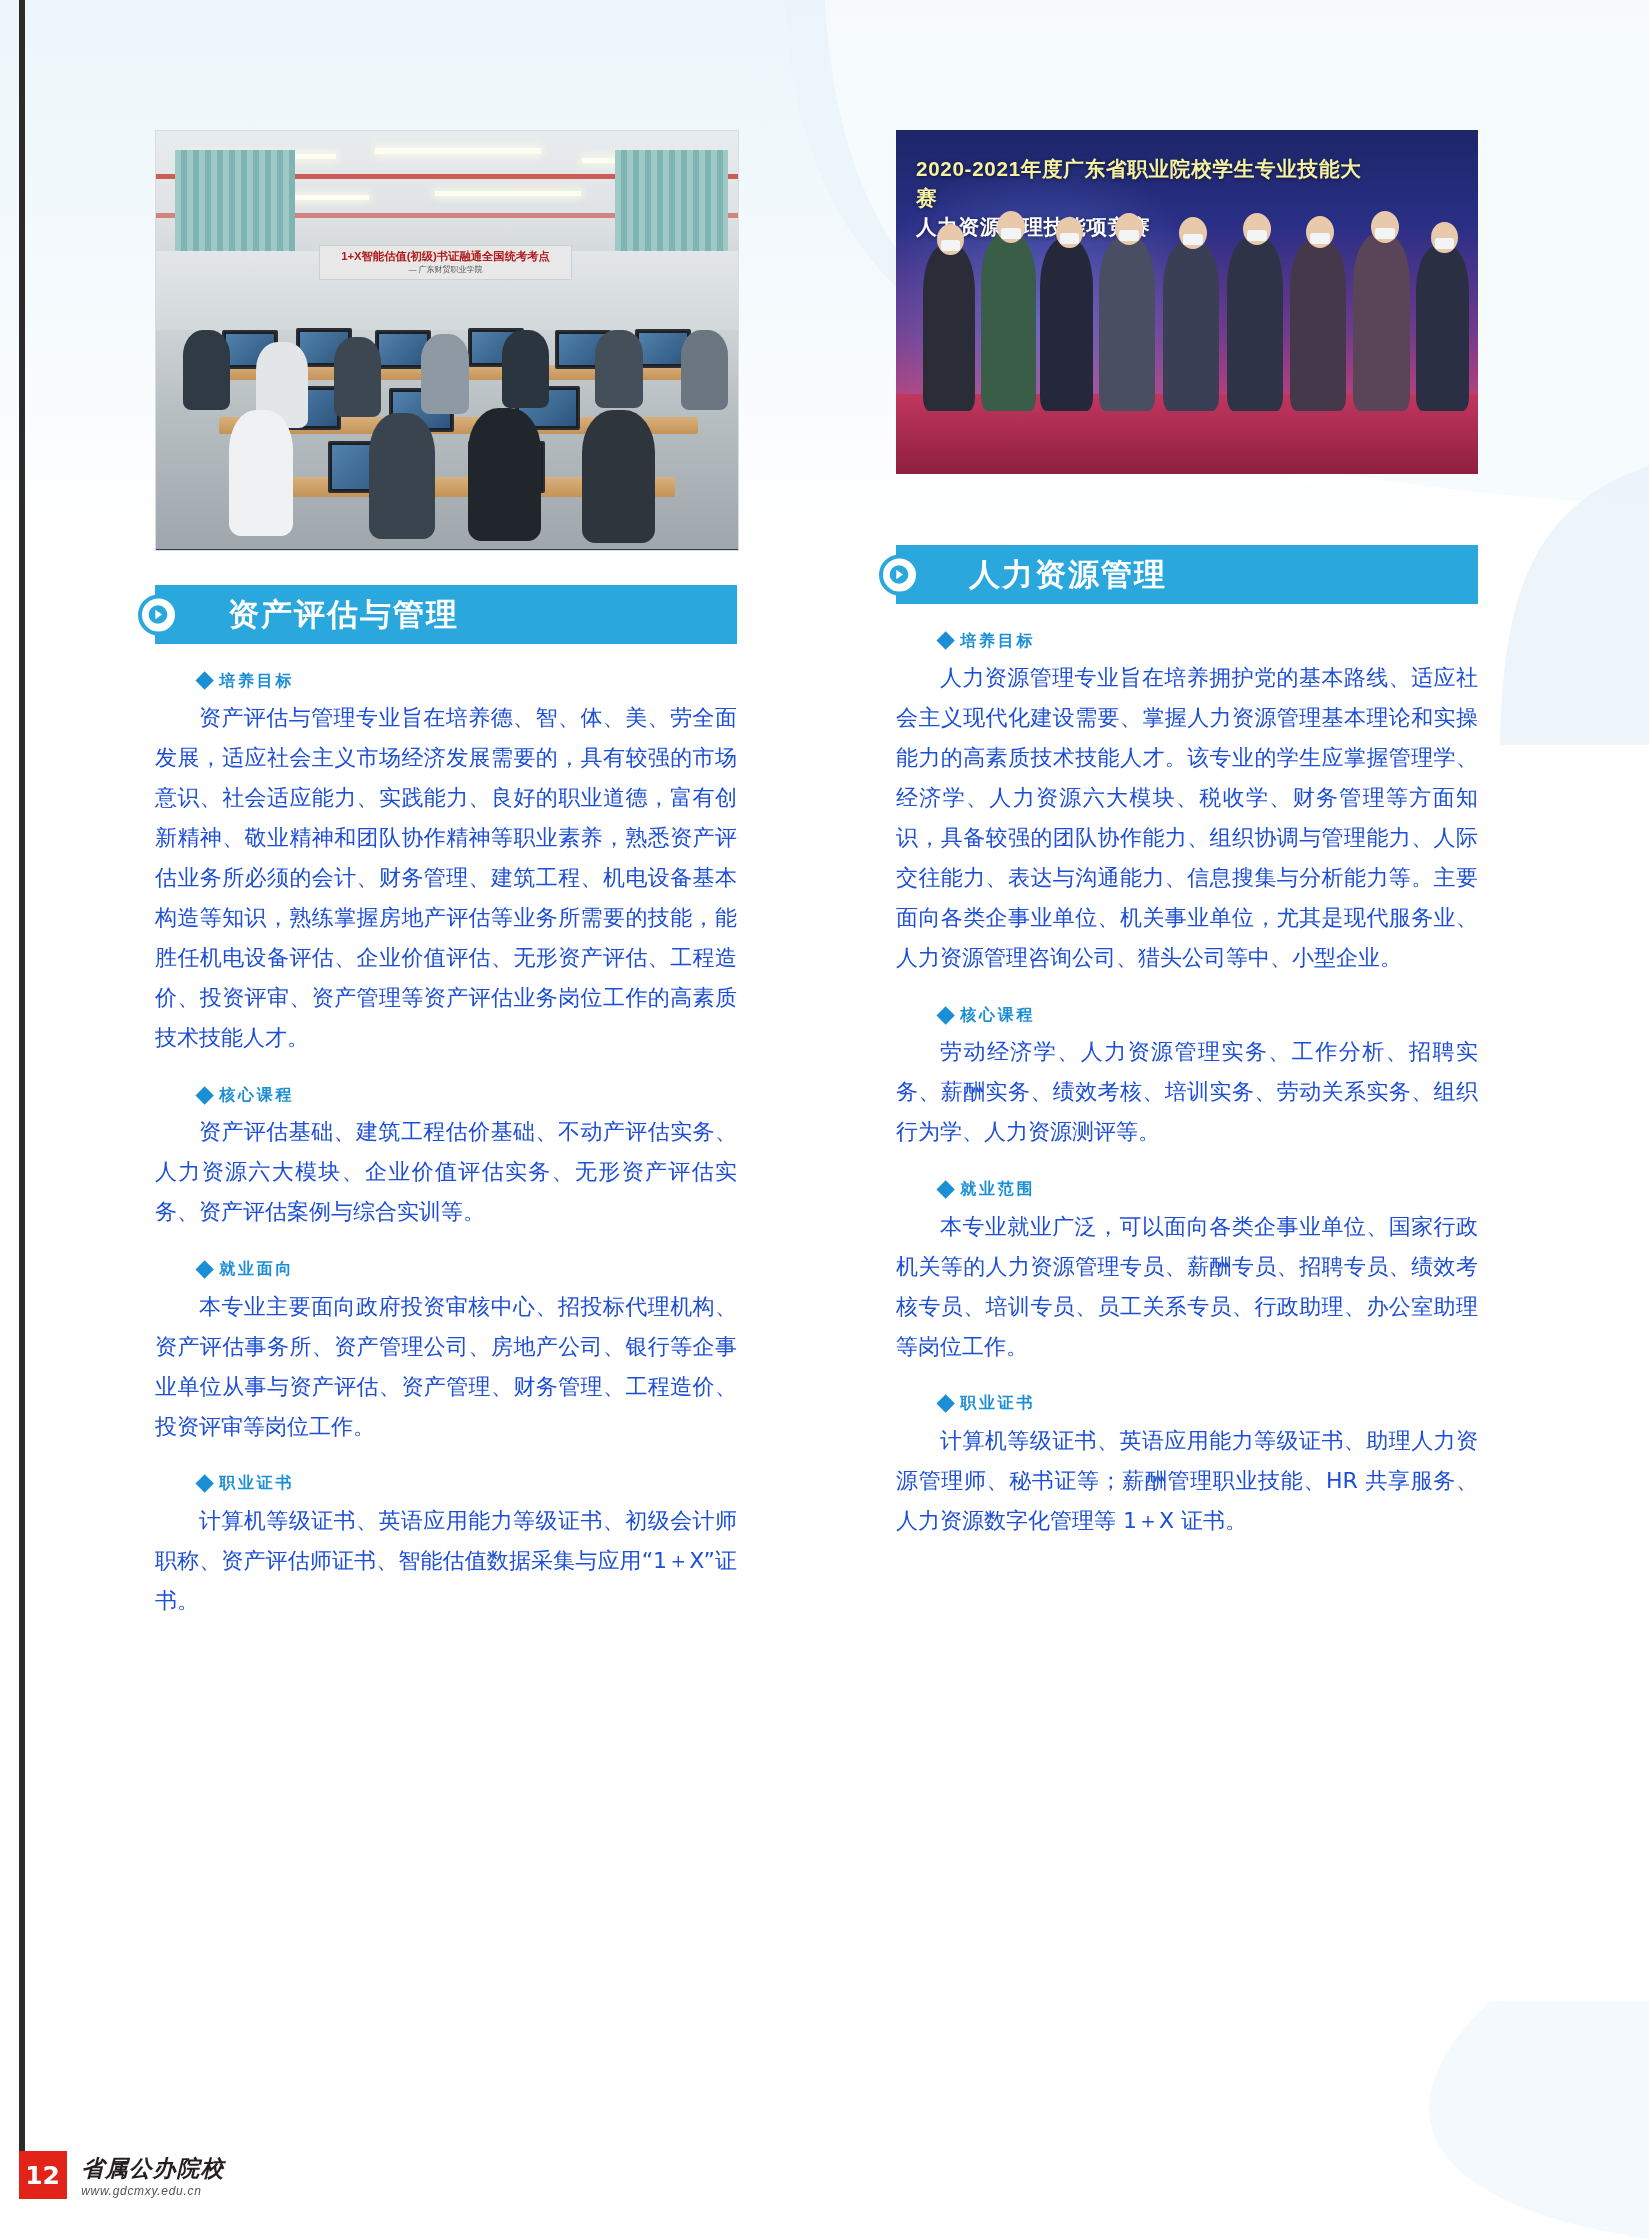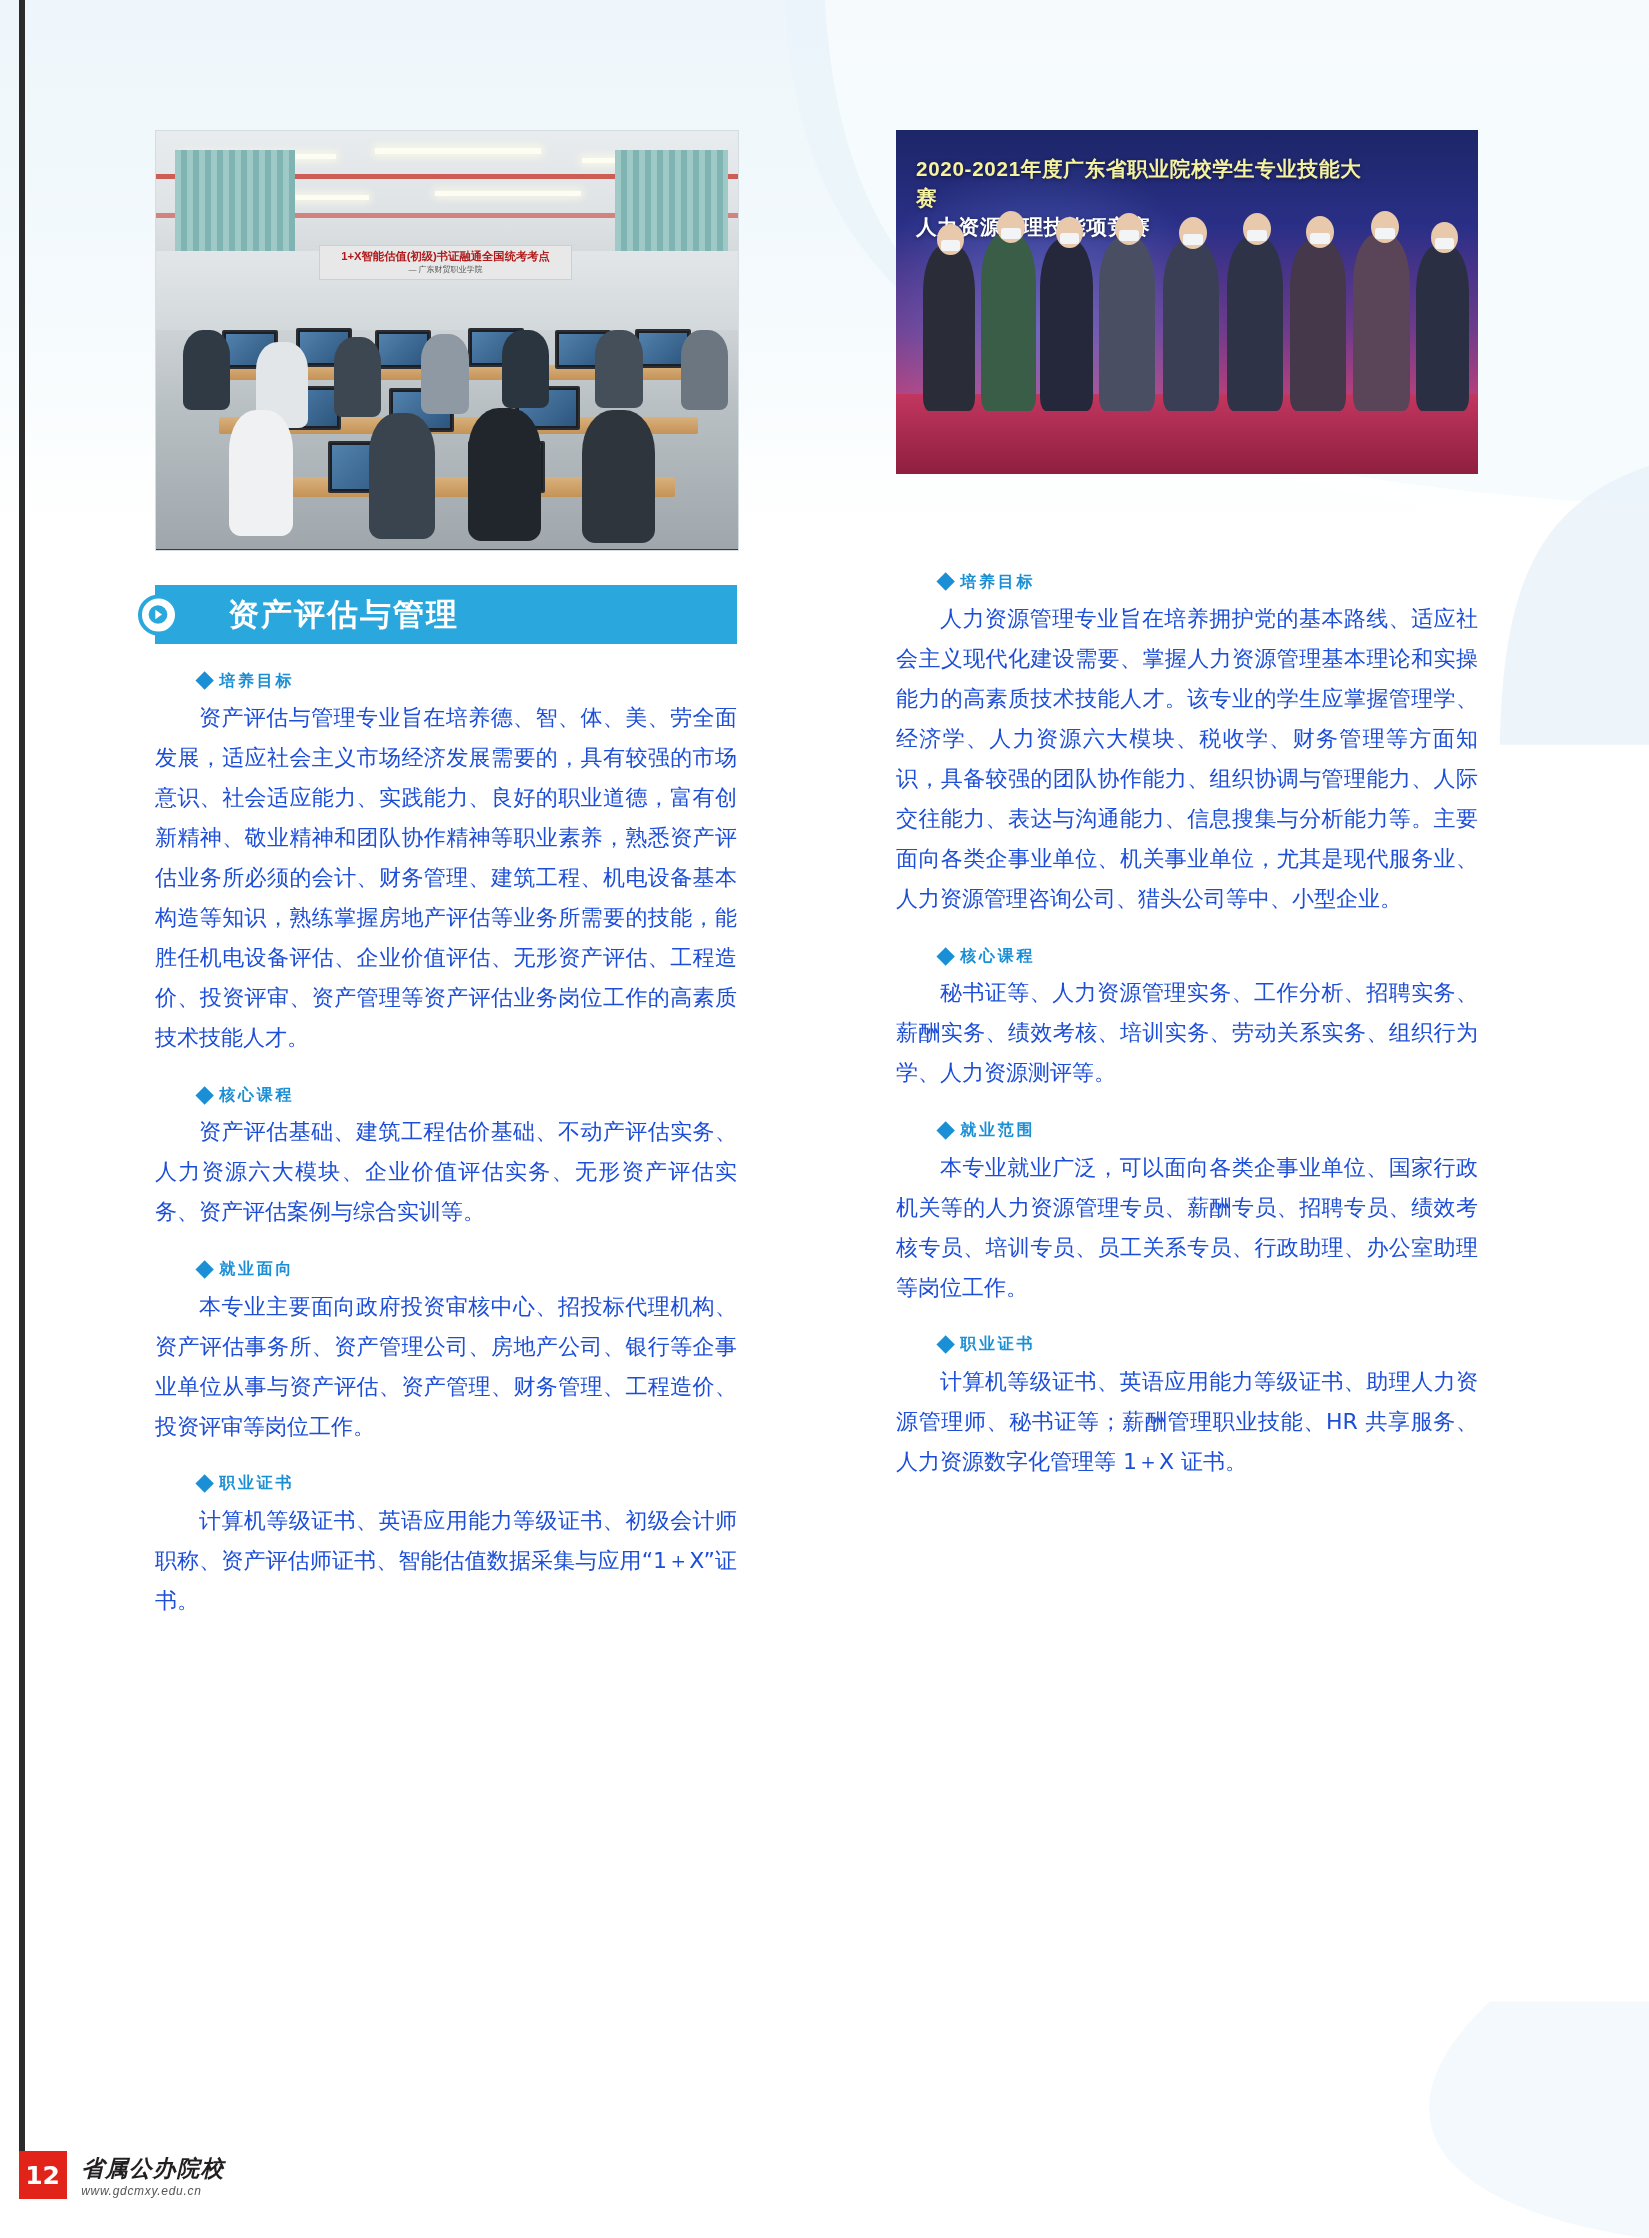--- a/index.html
+++ b/index.html
@@ -385,32 +385,41 @@
 
   <div class="sub-head">
     <span class="diamond"></span>
     <span class="sub-title">职业证书</span>
   </div>
   <p class="para">计算机等级证书、英语应用能力等级证书、初级会计师职称、资产评估师证书、智能估值数据采集与应用“1＋X”证书。</p>
 </div>
 
 <div class="col col-right">
 
+  <div class="sec-header">
+    <span class="bullet-icon">
+      <svg width="20" height="20" viewBox="0 0 30 30">
+        <circle cx="15" cy="15" r="14" fill="#2aa7dd"></circle>
+        <path d="M11 8 L21 15 L11 22 Z" fill="#ffffff"></path>
+      </svg>
+    </span>
+    <span class="sec-title">人力资源管理</span>
+  </div>
 
   <div class="sub-head">
     <span class="diamond"></span>
     <span class="sub-title">培养目标</span>
   </div>
   <p class="para">人力资源管理专业旨在培养拥护党的基本路线、适应社会主义现代化建设需要、掌握人力资源管理基本理论和实操能力的高素质技术技能人才。该专业的学生应掌握管理学、经济学、人力资源六大模块、税收学、财务管理等方面知识，具备较强的团队协作能力、组织协调与管理能力、人际交往能力、表达与沟通能力、信息搜集与分析能力等。主要面向各类企事业单位、机关事业单位，尤其是现代服务业、人力资源管理咨询公司、猎头公司等中、小型企业。</p>
 
   <div class="sub-head">
     <span class="diamond"></span>
     <span class="sub-title">核心课程</span>
   </div>
-  <p class="para">秘书证等、人力资源管理实务、工作分析、招聘实务、薪酬实务、绩效考核、培训实务、劳动关系实务、组织行为学、人力资源测评等。</p>
+  <p class="para">劳动经济学、人力资源管理实务、工作分析、招聘实务、薪酬实务、绩效考核、培训实务、劳动关系实务、组织行为学、人力资源测评等。</p>
 
   <div class="sub-head">
     <span class="diamond"></span>
     <span class="sub-title">就业范围</span>
   </div>
   <p class="para">本专业就业广泛，可以面向各类企事业单位、国家行政机关等的人力资源管理专员、薪酬专员、招聘专员、绩效考核专员、培训专员、员工关系专员、行政助理、办公室助理等岗位工作。</p>
 
   <div class="sub-head">
     <span class="diamond"></span>
     <span class="sub-title">职业证书</span>

